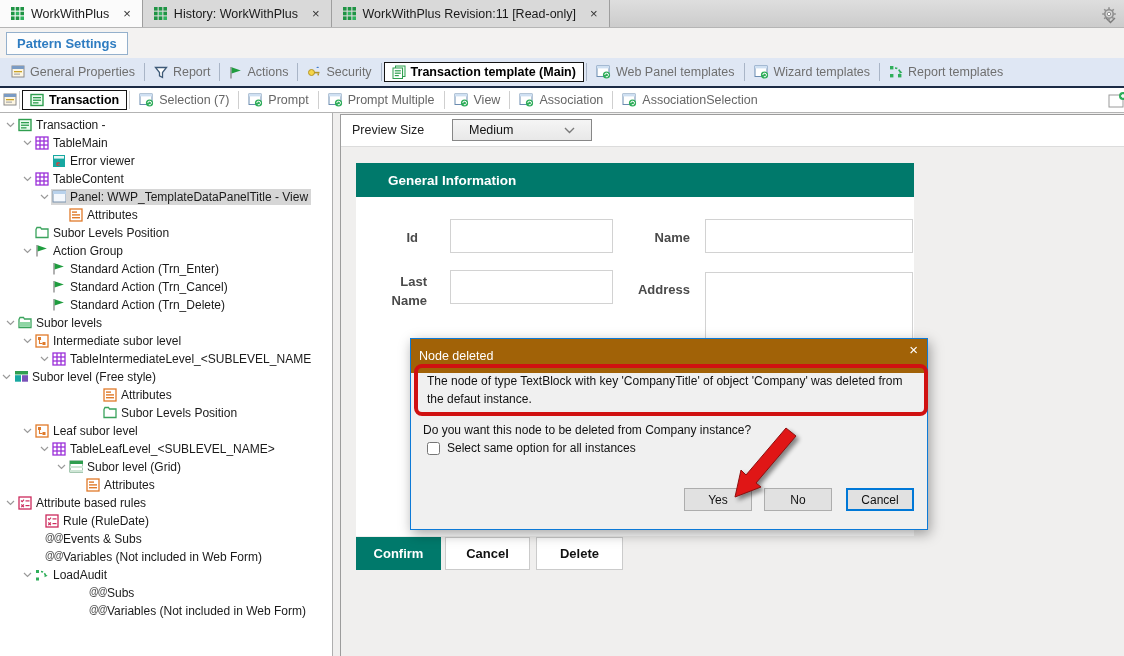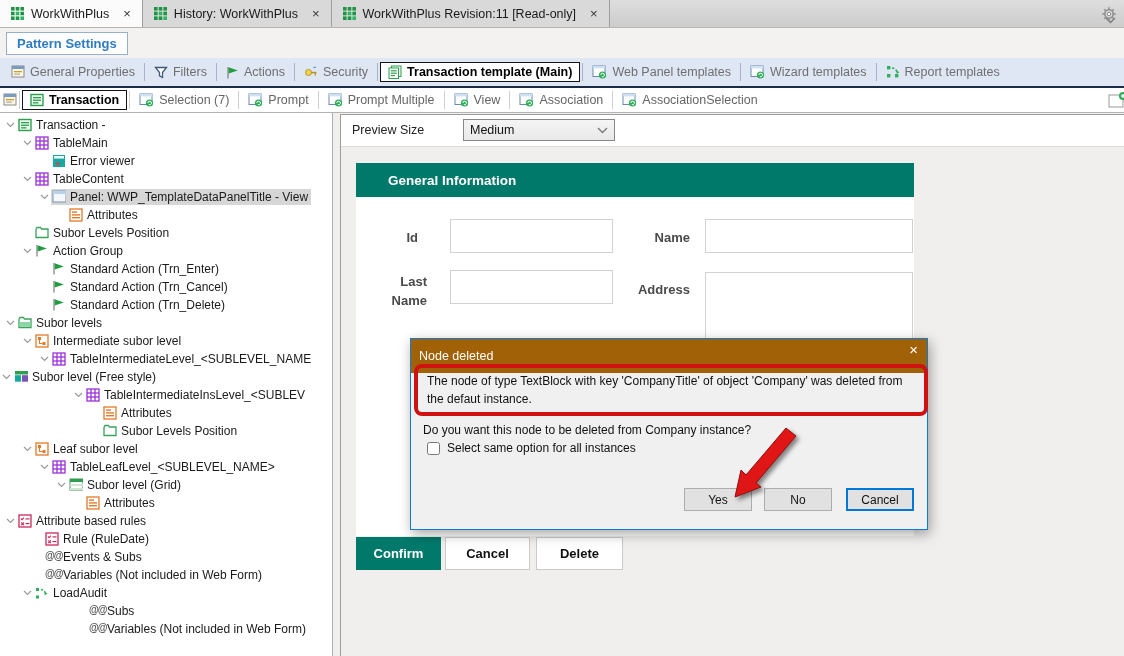--- a/index.html
+++ b/index.html
@@ -39,23 +39,23 @@
   .hl{display:inline-flex;align-items:center;padding:1px 3px 1px 1px;}
   .trow.selected .hl{background:#d6d6d6;}
   .ticon{width:14px;height:14px;display:inline-flex;margin-right:4px;flex:0 0 14px;}
   .atat{font-size:10px;font-weight:bold;color:#555;letter-spacing:-1px;width:14px;margin-right:4px;}
   
   .vline-main{position:absolute;left:340px;top:114px;width:1px;height:542px;background:#9c9c9c;}
   .hline-main{position:absolute;left:340px;top:114px;width:784px;height:1px;background:#9c9c9c;}
   .main{position:absolute;left:341px;top:115px;width:783px;height:541px;background:#f0efee;}
   .previewrow{position:absolute;left:0;top:0;width:783px;height:32px;background:#fff;border-bottom:1px solid #dcdcdc;box-sizing:border-box;}
   .preview-label{position:absolute;left:11px;top:8px;font-size:12.5px;color:#222;}
-  .combo{position:absolute;left:111px;top:4px;width:152px;height:22px;background:linear-gradient(#f5f5f5,#e8e8e8);
+  .combo{position:absolute;left:111px;top:4px;width:140px;height:22px;background:linear-gradient(#f5f5f5,#e8e8e8);
          border:1px solid #878787;box-sizing:border-box;font-size:12.5px;color:#111;
-         display:flex;align-items:center;justify-content:space-between;padding:0 6px;margin-left:11px;}
+         display:flex;align-items:center;justify-content:space-between;padding:0 16px;}
   .cardhead{position:absolute;left:15px;top:48px;width:558px;height:34px;background:#00796B;color:#fff;
             font-weight:bold;font-size:13.5px;display:flex;align-items:center;padding-left:32px;box-sizing:border-box;}
   .cardbody{position:absolute;left:15px;top:82px;width:558px;height:339px;background:#fff;}
   .flabel{position:absolute;font-size:13px;font-weight:bold;color:#4a4a4a;text-align:right;line-height:1.45;}
   .finput{position:absolute;border:1px solid #d2d2d2;background:#fff;box-sizing:border-box;
           font-family:"Liberation Sans",sans-serif;font-size:13px;padding:2px 6px;outline:none;}
   .footer-btn{position:absolute;height:33px;font-family:"Liberation Sans",sans-serif;font-weight:bold;font-size:13px;
               display:flex;align-items:center;justify-content:center;box-sizing:border-box;}
   .footer-btn.primary{background:#00796B;color:#fff;border:1px solid #00796B;}
   .footer-btn.plain{background:#fff;color:#111;border:1px solid #cbcbcb;}
@@ -161,21 +161,21 @@
         </span>
         <span>General Properties</span>
       </div>
       <span class="tb-sep"></span>
       <div class="tb-item">
         <span style="display: inline-flex;">
           <svg width="14" height="13">
             <path d="M1.5 1.5 H12.5 L8.5 6.5 V11.5 L5.5 9.8 V6.5 Z" fill="#fff" stroke="#3e5a77" stroke-width="1.3"></path>
           </svg>
         </span>
-        <span>Filters</span>
+        <span>Report</span>
       </div>
       <span class="tb-sep"></span>
       <div class="tb-item">
         <span style="display: inline-flex;">
           <svg width="13" height="13">
             <line x1="2" y1="1" x2="2" y2="12.5" stroke="#7c7c7c" stroke-width="1.2"></line>
             <path d="M2.6 1.2 L11.8 4.4 L2.6 7.6 Z" fill="#1f9d3f"></path>
           </svg>
         </span>
         <span>Actions</span>
@@ -580,41 +580,20 @@
           <span class="ticon" style="display: inline-flex;">
             <svg width="15" height="13">
               <rect x="1" y="1" width="13" height="3.5" fill="#2f9e4f"></rect>
               <rect x="1" y="5.2" width="6" height="6.5" fill="#17a8a1"></rect>
               <rect x="8" y="5.2" width="6" height="6.5" fill="#7a52b8"></rect>
             </svg>
           </span>
           <span>Subor level (Free style)</span>
         </span>
       </div>
-      <div class="trow" style="padding-left: 72px;">
-        <span class="chev">
-          <svg width="9" height="6">
-            <polyline points="1,1 4.5,4.5 8,1" fill="none" stroke="#9a9a9a" stroke-width="1.2"></polyline>
-          </svg>
-        </span>
-        <span class="hl">
-          <span class="ticon" style="display: inline-flex;">
-            <svg width="14" height="14">
-              <g stroke="#9b30d9" stroke-width="1.3" fill="#fff">
-                <rect x="1" y="1" width="12" height="12"></rect>
-                <line x1="5" y1="1" x2="5" y2="13"></line>
-                <line x1="9" y1="1" x2="9" y2="13"></line>
-                <line x1="1" y1="5" x2="13" y2="5"></line>
-                <line x1="1" y1="9" x2="13" y2="9"></line>
-              </g>
-            </svg>
-          </span>
-          <span>TableIntermediateInsLevel_&lt;SUBLEV</span>
-        </span>
-      </div>
       <div class="trow" style="padding-left: 102px;">
         <span class="hl">
           <span class="ticon" style="display: inline-flex;">
             <svg width="14" height="14">
               <rect x="1" y="1" width="12" height="12" fill="#fff" stroke="#e07a2a" stroke-width="1.3"></rect>
               <rect x="3" y="3.4" width="5" height="1.4" fill="#e07a2a"></rect>
               <rect x="3" y="6.2" width="8" height="1.4" fill="#e07a2a"></rect>
               <rect x="3" y="9" width="8" height="1.4" fill="#e07a2a"></rect>
             </svg>
           </span>

